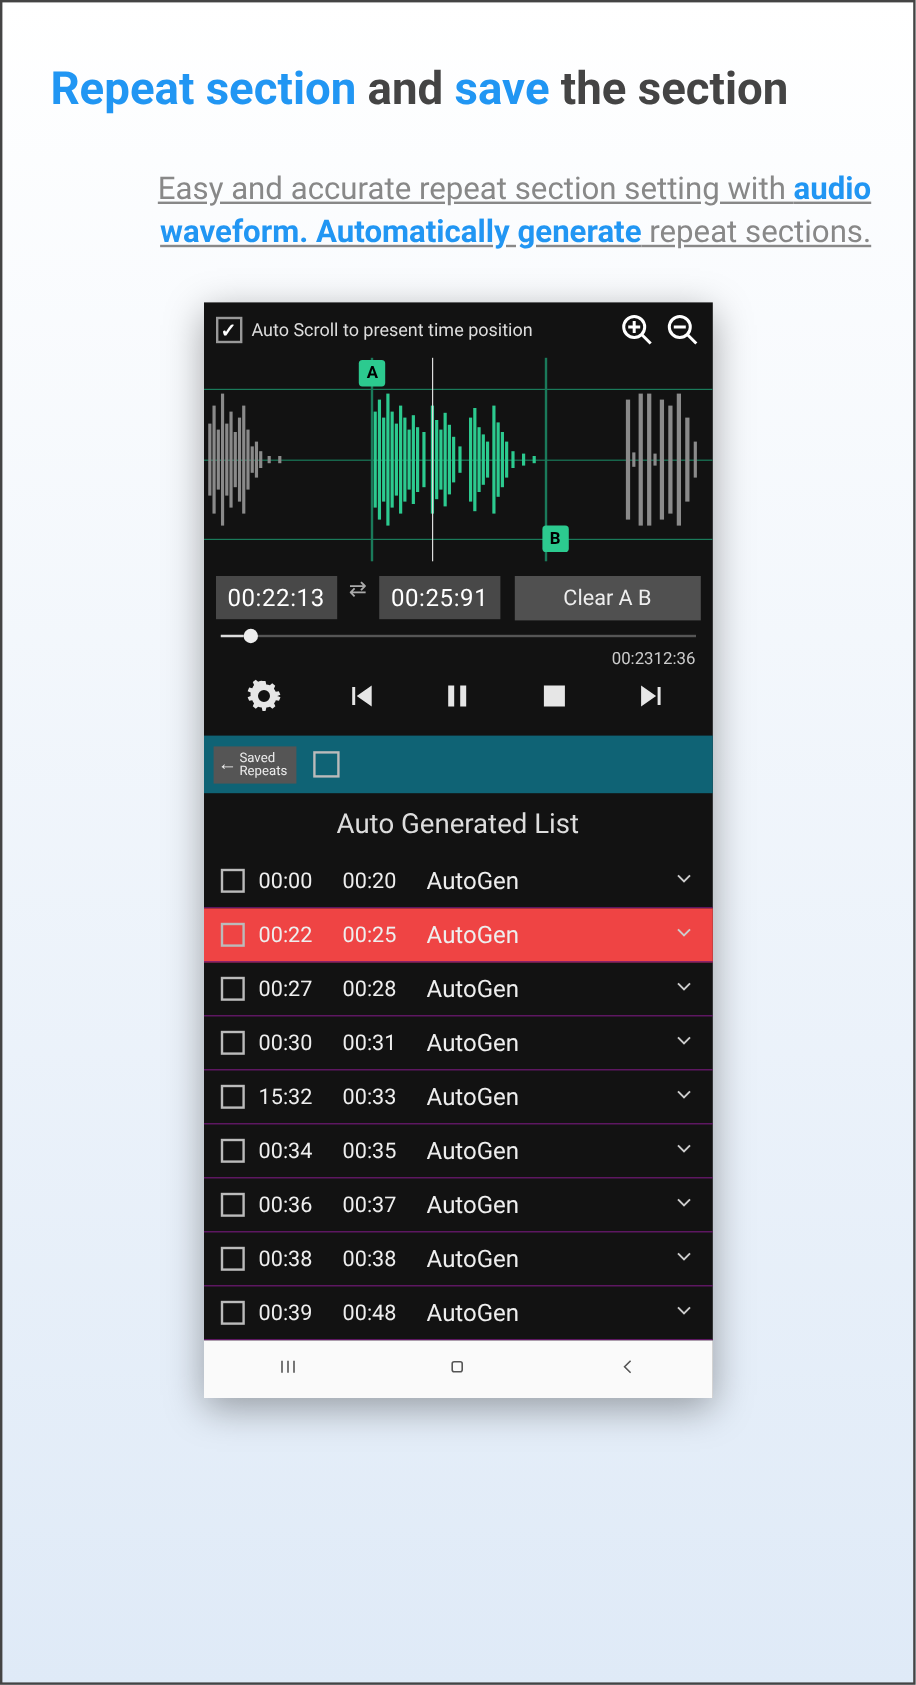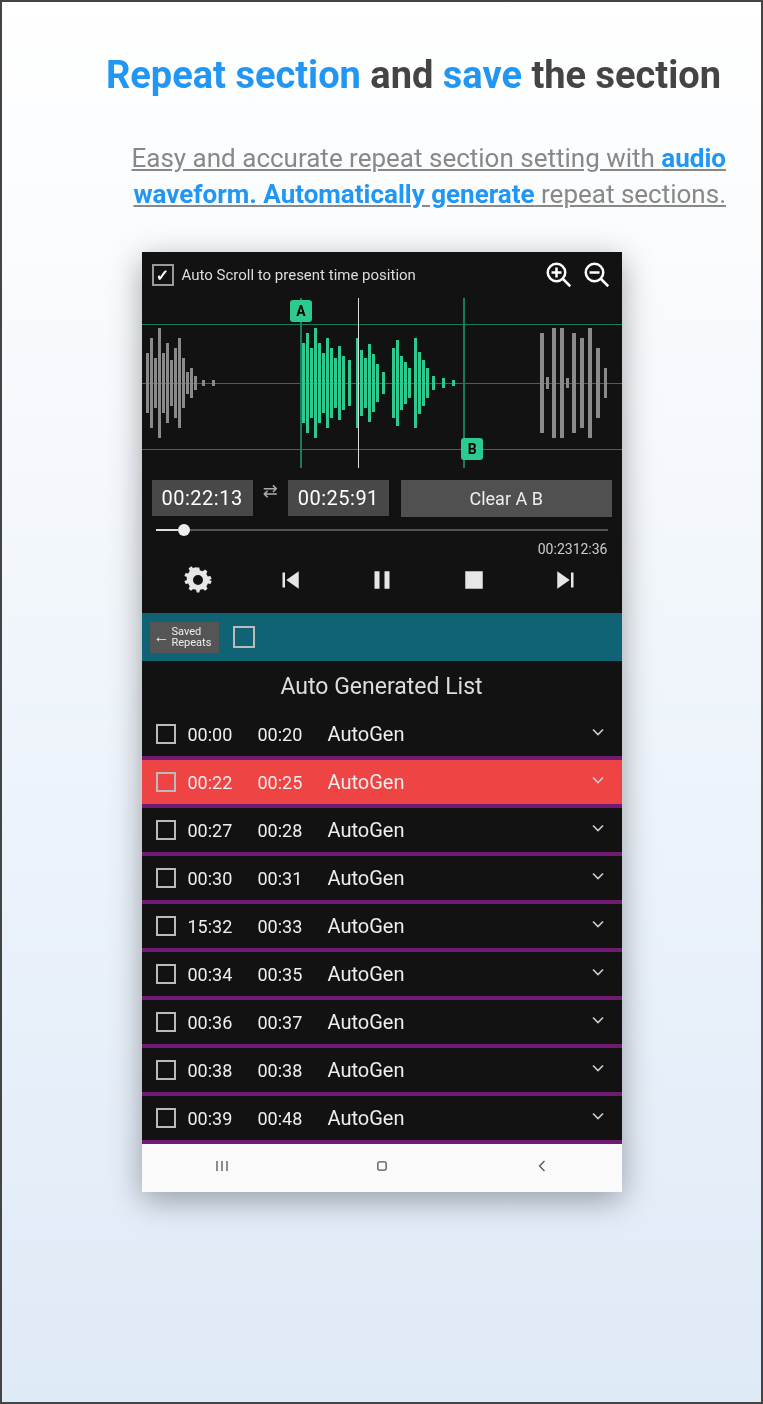--- a/index.html
+++ b/index.html
@@ -5,40 +5,40 @@
   * { box-sizing: border-box; margin: 0; padding: 0; }
   body {
     font-family: -apple-system, "Segoe UI", Roboto, Arial, sans-serif;
     width: 763px; height: 1404px;
     background: linear-gradient(to bottom, #ffffff 0%, #dfeaf7 100%);
     border: 2px solid #444;
     position: relative;
     overflow: hidden;
   }
   .promo-title {
-    text-align: right;
+    text-align: left;
     font-size: 38px;
     color: #555;
     padding: 50px 40px 10px;
     line-height: 1.25;
   }
   .promo-title .hl { color: #2196f3; font-weight: 700; }
   .promo-title .bold { color: #444; font-weight: 700; }
   .promo-sub {
     text-align: right;
     font-size: 26px;
     color: #888;
     padding: 30px 35px 20px;
     line-height: 1.4;
     text-decoration: underline;
   }
   .promo-sub .hl { color: #2196f3; font-weight: 700; }
   .phone {
     margin: 20px auto 0;
-    width: 480px;
+    width: 424px;
     background: #121212;
     box-shadow: 0 8px 30px rgba(0,0,0,0.35);
     color: #eee;
     font-size: 15px;
   }
 
   
   .topbar { display:flex; align-items:center; padding: 8px 10px; gap:8px; }
   .chkbox { width:22px; height:22px; border:2px solid #999; display:flex; align-items:center; justify-content:center; flex: 0 0 auto;}
   .chkbox.checked::after { content:"✓"; color:#fff; font-size:16px; font-weight:bold; }
@@ -78,21 +78,21 @@
   .tbtn svg { width:30px; height:30px; fill:#e6e6e6; }
 
   
   .saved-bar { background:#0f6375; height:48px; display:flex; align-items:center; padding-left:8px; gap:14px;}
   .saved-btn { background:#555; color:#eee; font-size:11px; line-height:1.05; padding:4px 8px 4px 4px; display:flex; align-items:center; gap:2px;}
   .saved-btn .arrow { font-size:16px; }
   .sq { width:22px; height:22px; border:2px solid #bbb; }
 
   .list-header { text-align:center; padding:12px 0; font-size:23px; color:#ddd; }
 
-  .row { display:flex; align-items:center; padding:10px 14px; border-bottom:4px solid #701a75; gap:12px; }
+  .row { display:flex; align-items:center; padding:10px 14px; border-bottom:1px solid #701a75; gap:12px; }
   .row.selected { background:#ef4444; }
   .row .cb { width:20px; height:20px; border:2px solid #bbb; flex:0 0 auto; }
   .row .t { width:58px; font-size:18px; color:#eee; }
   .row .lbl { flex:1; font-size:20px; color:#eee; }
   .row .chev { color:#ccc; }
   .row .chev svg { width:20px; height:20px; stroke:#ccc; stroke-width:2; fill:none; }
 
   
   .navbar { background:#fafafa; height:48px; display:flex; justify-content:space-around; align-items:center; }
   .navbar svg { width:20px; height:20px; stroke:#555; stroke-width:1.6; fill:none; }

